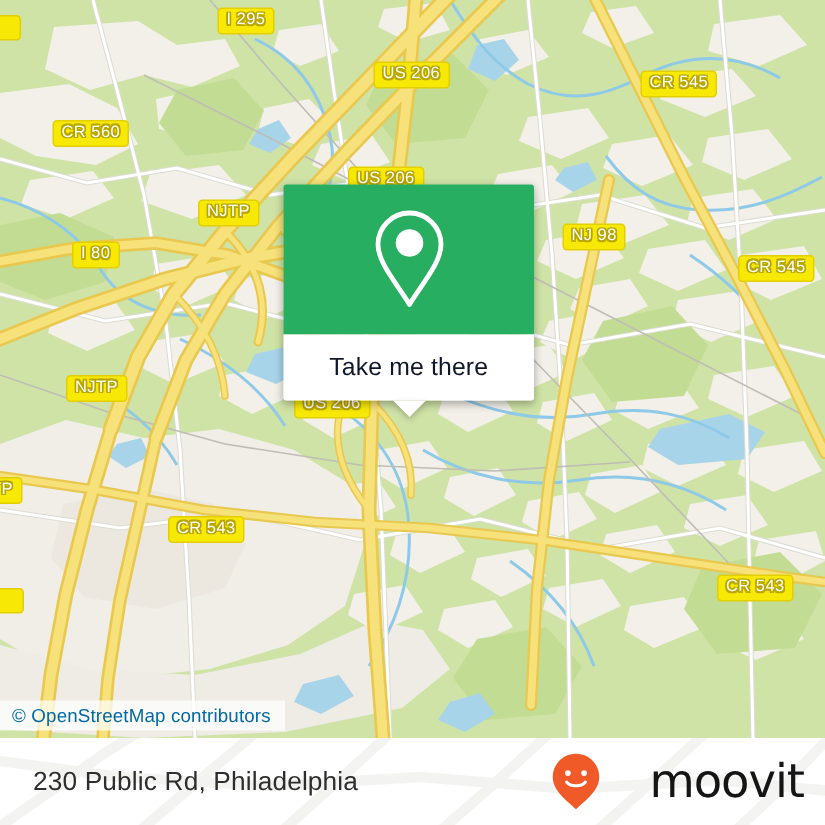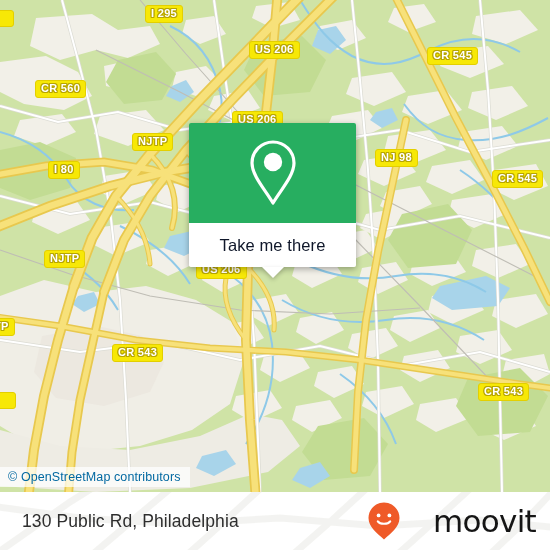--- a/index.html
+++ b/index.html
@@ -19,21 +19,21 @@
   .mapsvg{position:absolute;left:0;top:0;width:550px;height:492px;display:block;}
 
   
   .shield{
     position:absolute;
     background:#f7e806;
     border:1px solid #e3cf00;
     border-radius:3px;
     color:#fff;
     font-size:11px;
-    font-weight:bold;
+    font-weight:normal;
     line-height:13px;
     padding:1px 5px 2px 5px;
     white-space:nowrap;
     text-shadow:
        1px 0 0 #b8a600, -1px 0 0 #b8a600,
        0 1px 0 #b8a600, 0 -1px 0 #b8a600,
        1px 1px 0 #b8a600, -1px -1px 0 #b8a600,
        1px -1px 0 #b8a600, -1px 1px 0 #b8a600;
     letter-spacing:.3px;
     box-sizing:border-box;
@@ -337,21 +337,21 @@
         <path d="M60 120 L140 52 L214 -10"></path>
         <path d="M150 126 L226 58 L296 -6"></path>
         <path d="M250 130 L330 60 L404 -8"></path>
         <path d="M360 126 L438 56 L506 -6"></path>
         <path d="M452 128 L522 62 L560 22"></path>
         <path d="M-10 44 L80 56 L180 62 L280 56 L380 64 L480 58 L560 66"></path>
         <path d="M-10 104 L90 112 L190 106 L300 114 L410 108 L520 116"></path>
       </g>
     </svg>
 
-    <div id="address">130 Public Rd, Philadelphia</div>
+    <div id="address">230 Public Rd, Philadelphia</div>
 
     <div id="logo">
       <svg id="logo-mark" width="34" height="40" viewBox="0 0 34 40">
         <path d="M17 1.5 C8.4 1.5 1.5 8.4 1.5 17 C1.5 26 10 32 17 38.5 C24 32 32.5 26 32.5 17 C32.5 8.4 25.6 1.5 17 1.5 Z" fill="#ef5a28"></path>
         <circle cx="11.6" cy="14.4" r="1.9" fill="#ffffff"></circle>
         <circle cx="22.4" cy="14.4" r="1.9" fill="#ffffff"></circle>
         <path d="M10.8 20.4 C13 23.6 21 23.6 23.2 20.4" fill="none" stroke="#ffffff" stroke-width="2.1" stroke-linecap="round"></path>
       </svg>
       <span id="logo-word">moovit</span>
     </div>

